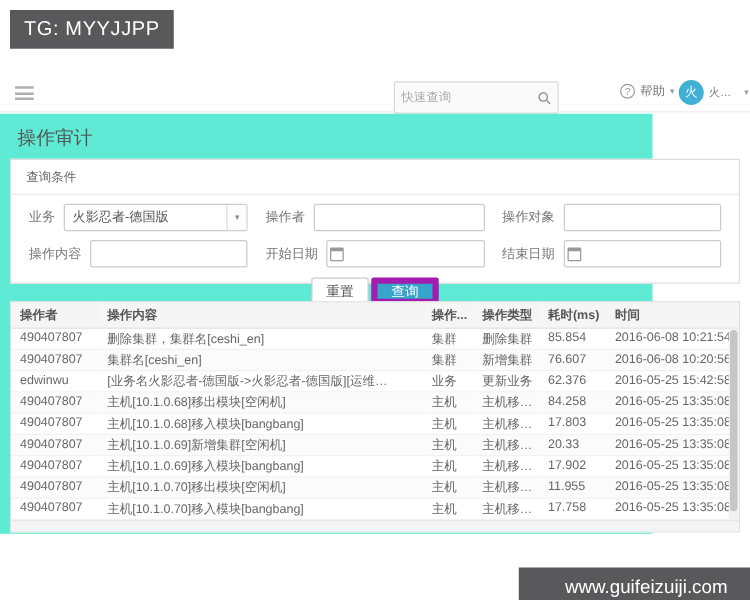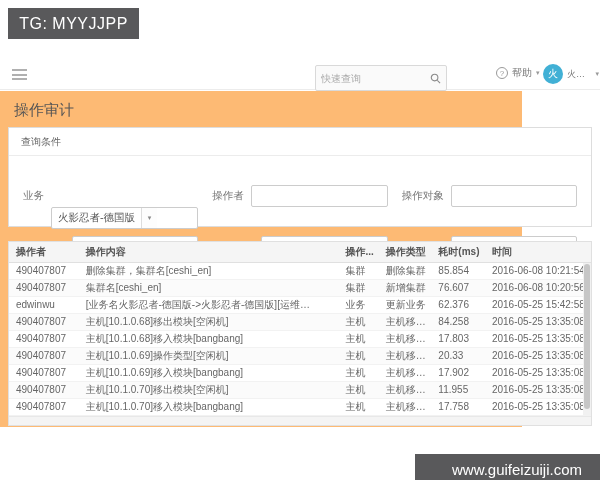--- a/index.html
+++ b/index.html
@@ -25,34 +25,34 @@
   .help-area { position:absolute; left:496px; top:6px; display:flex; align-items:center; gap:4px; font-size:10px; color:#777; cursor:pointer; }
   .q-icon { width:12px; height:12px; border:1px solid #9a9a9a; border-radius:50%; color:#9a9a9a; font-size:8px;
     display:flex; align-items:center; justify-content:center; }
   .caret { font-size:7px; color:#999; }
   .user-area { position:absolute; left:543px; top:4px; display:flex; align-items:center; gap:4px; cursor:pointer; max-width:56px; }
   .avatar { width:20px; height:20px; border-radius:50%; background:#41b0d5; color:#fff; font-size:10px;
     display:flex; align-items:center; justify-content:center; flex:0 0 auto; }
   .user-name { font-size:9px; color:#777; white-space:nowrap; overflow:hidden; text-overflow:ellipsis; max-width:40px; }
 
   
-  .main { position:absolute; left:0; top:91px; width:522px; height:336px; background:#fdba74; }
+  .main { position:absolute; left:0; top:91px; width:522px; height:336px; background:#5eead4; }
   .page-title { position:absolute; left:14px; top:10px; font-size:15px; color:#555; }
 
   
   .panel { position:absolute; left:8px; top:36px; width:584px; height:100px; background:#fff; border:1px solid #ddd; }
   .panel-title { font-size:10px; color:#666; padding:7px 12px 6px; border-bottom:1px solid #ececec; }
   .form-row { display:flex; align-items:center; padding:0 14px; margin-top:7px; gap:14px; }
   .field { display:flex; align-items:center; flex:1 1 0; }
   .f-label { font-size:10.5px; color:#777; margin-right:7px; white-space:nowrap; }
   .ctrl { flex:1; height:22px; border:1px solid #ccc; border-radius:2px; background:#fff; display:flex; align-items:center; }
   .ctrl input { flex:1; border:none; outline:none; background:transparent; font-size:10.5px; color:#555; width:40px; padding:0 6px;
     font-family:"Liberation Sans","DejaVu Sans",sans-serif; }
   .ctrl input::placeholder { color:#b5b5b5; }
-  .select-ctrl { justify-content:flex-start; cursor:pointer;margin-top:44px; }
+  .select-ctrl { justify-content:space-between; cursor:pointer; }
   .select-value { font-size:10.5px; color:#555; padding:0 6px; white-space:nowrap; }
   .select-arrow { width:16px; align-self:stretch; border-left:1px solid #ddd; display:flex; align-items:center; justify-content:center;
     color:#888; font-size:7px; background:#fdfdfd; }
   .cal-icon { width:11px; height:11px; border:1px solid #999; border-top:3px solid #999; border-radius:1px; margin:0 6px 0 2px; flex:0 0 auto; cursor:pointer; }
   .btn-row { display:flex; justify-content:center; gap:2px; margin-top:8px; }
   .btn { height:22px; padding:0 11px; font-size:11px; border-radius:2px; display:flex; align-items:center; cursor:pointer; }
   .btn-reset { background:#fff; border:1px solid #ccc; color:#555; }
   .btn-query { background:#36a4cb; border:5px solid #a21caf; color:#fff; }
 
   
@@ -216,21 +216,21 @@
           <tr>
             <td>490407807</td>
             <td>主机[10.1.0.68]移入模块[bangbang]</td>
             <td>主机</td>
             <td>主机移入模块</td>
             <td>17.803</td>
             <td>2016-05-25 13:35:08</td>
           </tr>
           <tr>
             <td>490407807</td>
-            <td>主机[10.1.0.69]操作类型[空闲机]</td>
+            <td>主机[10.1.0.69]新增集群[空闲机]</td>
             <td>主机</td>
             <td>主机移出模块</td>
             <td>20.33</td>
             <td>2016-05-25 13:35:08</td>
           </tr>
           <tr>
             <td>490407807</td>
             <td>主机[10.1.0.69]移入模块[bangbang]</td>
             <td>主机</td>
             <td>主机移入模块</td>

